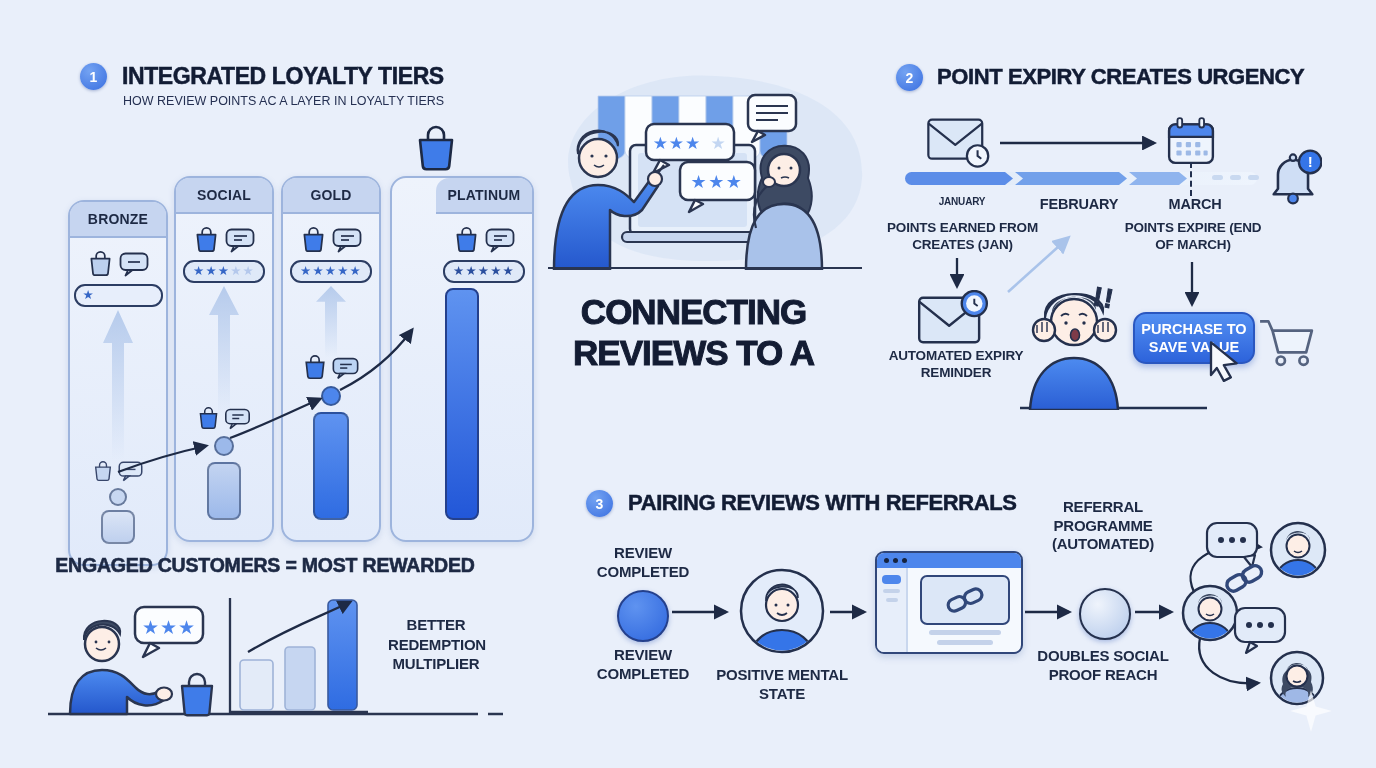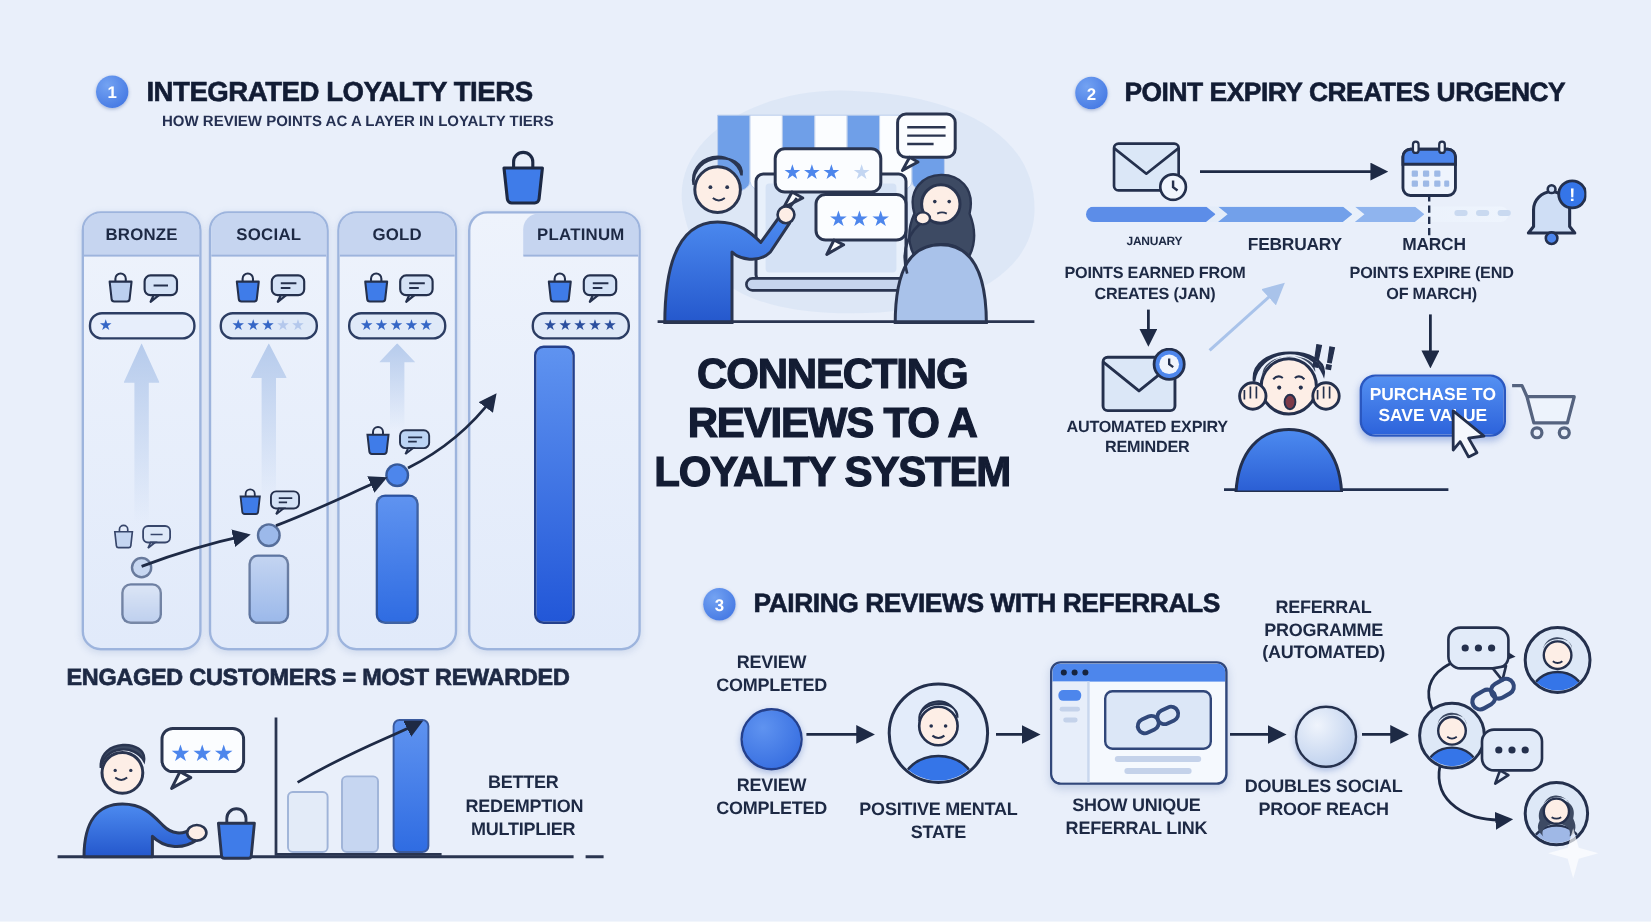--- a/index.html
+++ b/index.html
@@ -87,30 +87,30 @@
            clip-path:polygon(50% 0,61% 39%,100% 50%,61% 61%,50% 100%,39% 61%,0 50%,39% 39%);
            filter:blur(1px);opacity:.8;}
 </style>
 </head>
 <body>
 
 <div class="stage">
 
   <div class="abs badge" style="left:80px;top:63px;width:27px;height:27px;font-size:14px;">1</div>
   <div class="abs sec-title" style="left:122px;top:63px;font-size:23px;text-align:center;">INTEGRATED LOYALTY TIERS</div>
-  <div class="abs" style="left:135px;top:94px;font-size:12.5px;font-weight:bold;color:#253052;letter-spacing:0;">HOW REVIEW POINTS AC A LAYER IN LOYALTY TIERS</div>
+  <div class="abs" style="left:123px;top:94px;font-size:12.5px;font-weight:normal;color:#253052;letter-spacing:0;">HOW REVIEW POINTS AC A LAYER IN LOYALTY TIERS</div>
 
   <div class="abs" style="left:414px;top:124px;">
     <svg width="44" height="50" viewBox="0 0 44 50">
         <path d="M6,16 h32 l-2.8,26 a3.6,3.6 0 0 1 -3.6,3.2 H12.4 a3.6,3.6 0 0 1 -3.6,-3.2 z" fill="#3f7ce9" stroke="#1d2944" stroke-width="2.6" stroke-linejoin="round"></path>
         <path d="M14,16 V11 a8,8 0 0 1 16,0 v5" fill="none" stroke="#1d2944" stroke-width="2.6"></path>
       </svg>
   </div>
 
-  <div class="abs tier t0" style="left:68px;">
+  <div class="abs tier t0" style="left:68px;margin-top:24px;">
     <div class="tier-head">BRONZE</div>
     <div class="top-icons">
       <svg width="25" height="27" viewBox="0 0 26 28">
           <path d="M3.5,9 h19 l-1.7,15.2 a2.3,2.3 0 0 1 -2.3,2 H7.5 a2.3,2.3 0 0 1 -2.3,-2 z" fill="#bcd0ef" stroke="#24304d" stroke-width="1.8" stroke-linejoin="round"></path>
           <path d="M8.5,9 V6.5 a4.5,4.5 0 0 1 9,0 V9" fill="none" stroke="#24304d" stroke-width="1.8"></path>
         </svg>
       <svg width="30" height="25" viewBox="0 0 30 25">
           <rect x="1.5" y="1.5" width="27" height="16.5" rx="5" fill="#d4e2f6" stroke="#24304d" stroke-width="1.8"></rect>
           <path d="M9,18 L6.5,23.5 L13.5,18 z" fill="#d4e2f6" stroke="#24304d" stroke-width="1.8" stroke-linejoin="round"></path>
           <line x1="9" y1="10" x2="21" y2="10" stroke="#24304d" stroke-width="1.7"></line>
@@ -271,21 +271,21 @@
 
     <path d="M152,98 h30 l-2.6,27 a2.4,2.4 0 0 1 -2.4,2.2 h-20 a2.4,2.4 0 0 1 -2.4,-2.2 z" fill="#3f7ce9" stroke="#2a3550" stroke-width="2.4" stroke-linejoin="round"></path>
     <path d="M159,98 v-4 a8,8 0 0 1 16,0 v4" fill="none" stroke="#2a3550" stroke-width="2.4"></path>
 
     <path d="M200,10 V124 H338" fill="none" stroke="#2a3550" stroke-width="2.3"></path>
     <rect x="210" y="72" width="33" height="50" rx="4" fill="#e3ebf8" stroke="#9fb3d8" stroke-width="1.6"></rect>
     <rect x="255" y="59" width="30" height="63" rx="4" fill="#c6d6f1" stroke="#9fb3d8" stroke-width="1.6"></rect>
     <rect x="298" y="12" width="29" height="110" rx="5" fill="url(#gb3)" stroke="#3a5a9e" stroke-width="1.6"></rect>
     <path d="M218,64 C262,38 292,28 320,14" fill="none" stroke="#1e2a45" stroke-width="2.3" marker-end="url(#ah2)"></path>
   </svg>
-  <div class="abs lbl" style="left:388px;top:615px;width:96px;font-size:15px;line-height:1.3;margin-top:28px;">BETTER REDEMPTION MULTIPLIER</div>
+  <div class="abs lbl" style="left:388px;top:615px;width:96px;font-size:15px;line-height:1.3;">BETTER REDEMPTION MULTIPLIER</div>
 
   <svg class="abs" style="left:540px;top:58px;" width="330" height="212" viewBox="0 0 330 212">
     <defs>
       <linearGradient id="gman" x1="0" y1="0" x2="0" y2="1">
           <stop offset="0" stop-color="#4d8bf0"></stop>
           <stop offset="1" stop-color="#2457cc"></stop>
         </linearGradient>
     </defs>
     <path d="M30,120 C15,60 90,12 175,18 C260,22 325,55 322,120 C318,178 250,205 160,203 C80,201 42,175 30,120 z" fill="#d9e5f5" opacity="0.8"></path>
 
@@ -334,21 +334,20 @@
     <path d="M241,120 q 4,-2 8,0" fill="none" stroke="#2a3550" stroke-width="1.6"></path>
     <path d="M206,212 C206,164 220,146 244,146 C268,146 282,166 282,212 z" fill="#a9c2ea" stroke="#2a3550" stroke-width="2.5"></path>
     <path d="M216,170 C210,150 218,134 230,126" fill="none" stroke="#2a3550" stroke-width="2.2"></path>
     <ellipse cx="229" cy="124" rx="6" ry="5" fill="#fdeee6" stroke="#2a3550" stroke-width="2"></ellipse>
     <line x1="8" y1="210" x2="322" y2="210" stroke="#2a3550" stroke-width="2.2"></line>
   </svg>
 
   <div class="abs big-title">
     <div>CONNECTING</div>
     <div>REVIEWS TO A</div>
-    <div>LOYALTY SYSTEM</div>
   </div>
 
   <div class="abs badge" style="left:896px;top:64px;width:27px;height:27px;font-size:14px;">2</div>
   <div class="abs sec-title" style="left:937px;top:64px;font-size:22px;">POINT EXPIRY CREATES URGENCY</div>
 
   <div class="abs" style="left:926px;top:116px;">
     <svg width="66" height="52" viewBox="0 0 70 56">
       <rect x="2" y="4" width="58" height="42" rx="4" fill="#dbe7f7" stroke="#24304d" stroke-width="2.4"></rect>
       <path d="M2,8 L31,31 L60,8" fill="none" stroke="#24304d" stroke-width="2.4" stroke-linejoin="round"></path>
       <circle cx="55" cy="43" r="11.5" fill="#f0f5fd" stroke="#24304d" stroke-width="2.4"></circle>
@@ -511,21 +510,20 @@
               <rect x="3" y="9" width="18" height="12" rx="6"></rect>
               <rect x="21" y="9" width="18" height="12" rx="6"></rect>
             </g>
           </svg>
         </div>
         <div class="b-l1"></div>
           <div class="b-l2"></div>
       </div>
     </div>
   </div>
-  <div class="abs lbl" style="left:876px;top:663px;width:142px;font-size:15px;">SHOW UNIQUE REFERRAL LINK</div>
 
   <div class="abs lbl" style="left:1032px;top:498px;width:142px;font-size:15px;">REFERRAL PROGRAMME (AUTOMATED)</div>
   <div class="abs flow-circle light" style="left:1079px;top:588px;width:48px;height:48px;"></div>
   <div class="abs lbl" style="left:1037px;top:647px;width:132px;font-size:15px;">DOUBLES SOCIAL PROOF REACH</div>
 
   <svg class="abs" style="left:560px;top:500px;" width="790" height="245" viewBox="0 0 790 245">
     <defs>
       <marker id="ah4" viewBox="0 0 10 10" refX="8" refY="5" markerWidth="6.5" markerHeight="6.5" orient="auto-start-reverse">
           <path d="M0,0 L10,5 L0,10 z" fill="#1e2a45"></path>
         </marker>

